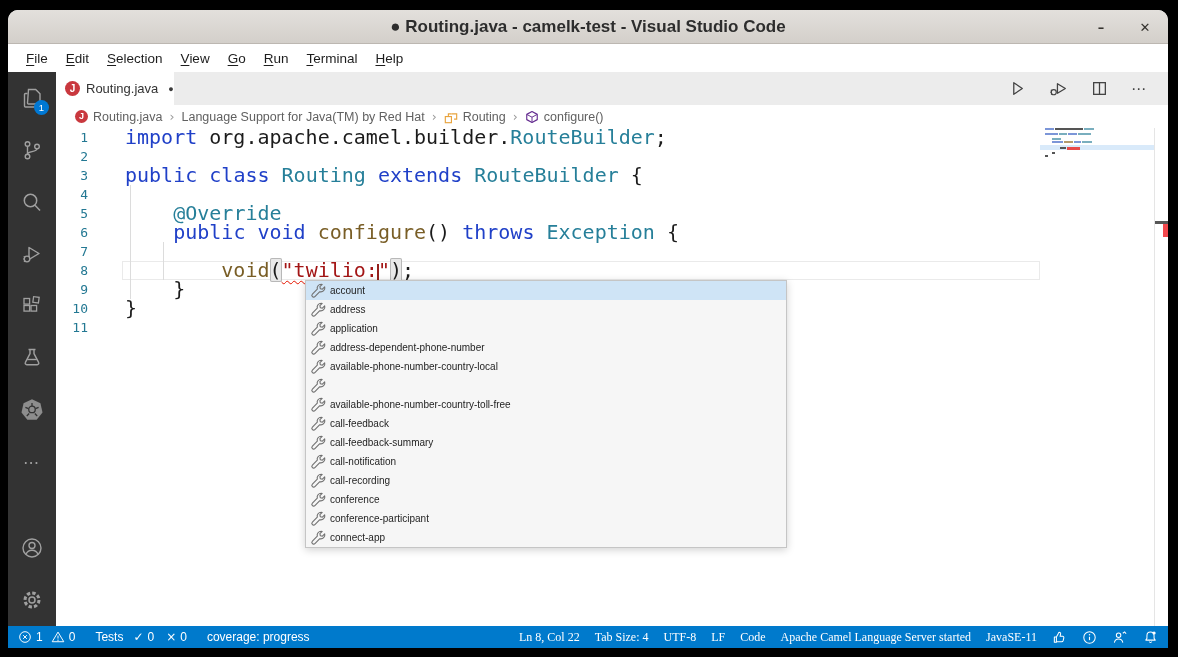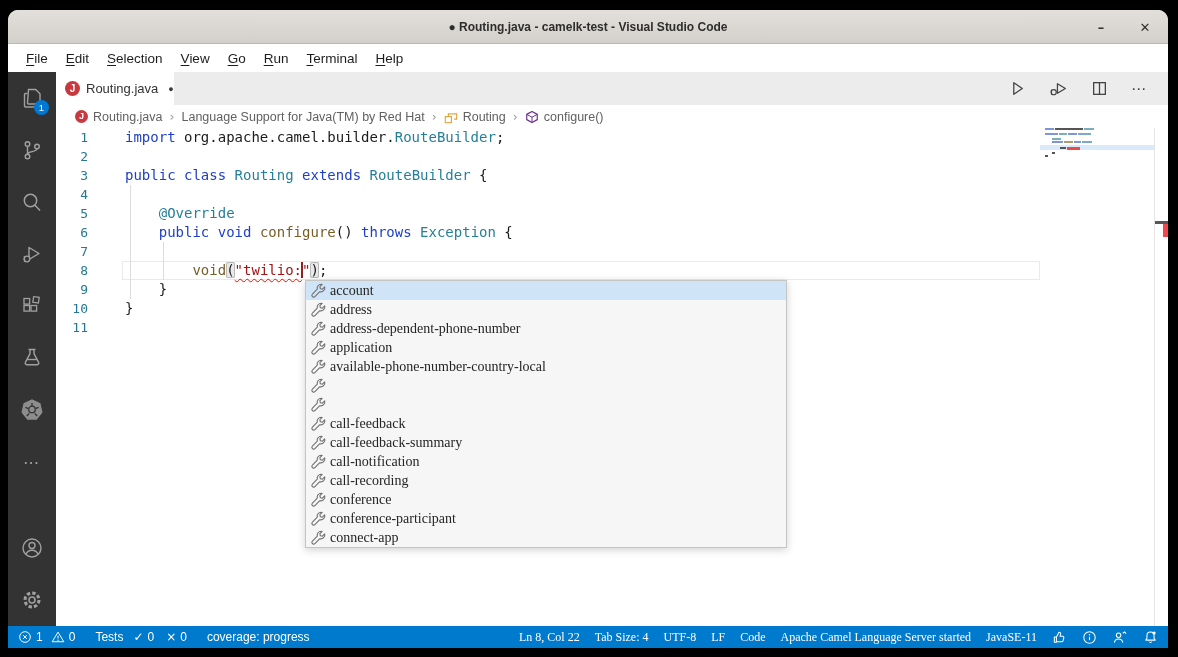--- a/index.html
+++ b/index.html
@@ -7,21 +7,21 @@
               font-family:"Liberation Sans", sans-serif; }
   .page { position:relative; width:1178px; height:657px; background:#000; }
   .window { position:absolute; left:8px; top:10px; width:1160px; height:638px;
             background:#fff; border-radius:10px 10px 0 0; overflow:hidden;
             display:flex; flex-direction:column; }
 
   
   .titlebar { height:34px; flex:0 0 34px; background:linear-gradient(#e3e0dc,#d3cfca);
               border-bottom:1px solid #bcb7b1; position:relative;
               display:flex; align-items:center; justify-content:center; }
-  .titlebar .title { font-size:12px; font-weight:bold; color:#2d2d2d; }
+  .titlebar .title { font-size:17px; font-weight:bold; color:#2d2d2d; }
   .win-controls { position:absolute; right:14px; top:0; height:34px; display:flex; align-items:center; gap:26px; }
   .win-btn { font-family:"DejaVu Sans", sans-serif; color:#35332f; font-size:13px; font-weight:bold;
              width:18px; text-align:center; cursor:default; }
 
   
   .menubar { height:28px; flex:0 0 28px; background:#fff; display:flex; align-items:center; padding-left:9px; }
   .menu-item { font-size:13.5px; color:#1d1d1d; padding:3px 9px; }
   .menu-item u { text-decoration-thickness:1px; text-underline-offset:2px; }
 
   
@@ -53,21 +53,21 @@
   .breadcrumb { height:23px; flex:0 0 23px; background:#fff; display:flex; align-items:center; padding-left:19px;
                 font-size:12.5px; color:#616161; }
   .bc-sep { margin:0 7px; color:#9a9a9a; font-family:"DejaVu Sans", sans-serif; }
   .bc-item { display:flex; align-items:center; gap:5px; }
 
   
   .editor { flex:1; position:relative; overflow:hidden; background:#fff;
             font-family:"DejaVu Sans Mono","Liberation Mono",monospace; }
   .code-line { height:19px; display:flex; white-space:pre; position:relative; }
   .ln { width:32px; flex:0 0 32px; text-align:right; font-size:13px; line-height:19px; color:#237893; }
-  .ct { padding-left:37px; font-size:14px; line-height:19px; color:#1b1b1b; }
+  .ct { padding-left:37px; font-size:20px; line-height:19px; color:#1b1b1b; }
   .kw { color:#2040c8; }
   .ty { color:#267f99; }
   .fn { color:#795e26; }
   .pl { color:#1b1b1b; }
   .st, .sq { color:#a31515; }
   .sq { text-decoration:underline; text-decoration-style:wavy; text-decoration-color:#e51400;
         text-decoration-thickness:1px; text-underline-offset:3px; }
   .bx { background:#e9e9e9; box-shadow:inset 0 0 0 1px #b8b8b8; border-radius:2px; }
   .cur { display:inline-block; width:2px; height:16px; background:#94201c; vertical-align:-3px; margin:0 -1px; }
   .current-line-box { position:absolute; left:66px; top:133px; width:918px; height:19px;
@@ -81,21 +81,21 @@
   .ruler { position:absolute; left:1098px; top:0; bottom:0; width:14px; border-left:1px solid #e5e5e5; background:#fff; }
   .ruler-cursor { position:absolute; left:0; right:0; top:93px; height:3px; background:#565656; }
   .ruler-error { position:absolute; right:0; width:5px; top:96px; height:13px; background:#f2484d; }
 
   
   .suggest { position:absolute; left:249px; top:152px; width:482px; background:#f6f6f6;
              border:1px solid #c5c5c5; box-shadow:0 2px 8px rgba(0,0,0,0.18); }
   .sg-row { height:19px; display:flex; align-items:center; padding-left:4px; }
   .sg-row.selected { background:#cfe4f6; }
   .sg-row svg { flex:0 0 16px; margin-right:4px; }
-  .sg-label { font-size:14px; color:#242424; font-family:Liberation Serif, serif; white-space:pre; }
+  .sg-label { font-size:10px; color:#242424; font-family:Liberation Sans, sans-serif; white-space:pre; }
 
   
   .statusbar { height:22px; flex:0 0 22px; background:#007acc; color:#fff; display:flex; align-items:center;
                padding:0 10px; font-size:12px; }
   .sb-left { display:flex; align-items:center; gap:20px; }
   .sb-right { margin-left:auto; display:flex; align-items:center; gap:15px;font-family:Liberation Serif, serif; }
   .sb-item { display:flex; align-items:center; gap:4px; white-space:nowrap; }
   .sb-item svg { display:block; }
   .sb-glyph { font-family:"DejaVu Sans", sans-serif; }
 </style>
@@ -306,43 +306,44 @@
               <div class="sg-row">
                 <svg width="16" height="16" viewBox="0 0 16 16">
                   <path d="M11.2 1.2a4 4 0 0 0-3.9 5L2.4 11.1a1.75 1.75 0 1 0 2.5 2.5l4.9-4.9a4 4 0 0 0 4.9-4.9L12.4 6.1l-2.1-.4-.4-2.1 2.3-2.2a4 4 0 0 0-1-.2z" fill="none" stroke="#707070" stroke-width="1.1" stroke-linejoin="round"></path>
                 </svg>
                 <span class="sg-label">address</span>
               </div>
               <div class="sg-row">
                 <svg width="16" height="16" viewBox="0 0 16 16">
                   <path d="M11.2 1.2a4 4 0 0 0-3.9 5L2.4 11.1a1.75 1.75 0 1 0 2.5 2.5l4.9-4.9a4 4 0 0 0 4.9-4.9L12.4 6.1l-2.1-.4-.4-2.1 2.3-2.2a4 4 0 0 0-1-.2z" fill="none" stroke="#707070" stroke-width="1.1" stroke-linejoin="round"></path>
                 </svg>
+                <span class="sg-label">application</span>
+              </div>
+              <div class="sg-row">
+                <svg width="16" height="16" viewBox="0 0 16 16">
+                  <path d="M11.2 1.2a4 4 0 0 0-3.9 5L2.4 11.1a1.75 1.75 0 1 0 2.5 2.5l4.9-4.9a4 4 0 0 0 4.9-4.9L12.4 6.1l-2.1-.4-.4-2.1 2.3-2.2a4 4 0 0 0-1-.2z" fill="none" stroke="#707070" stroke-width="1.1" stroke-linejoin="round"></path>
+                </svg>
                 <span class="sg-label">address-dependent-phone-number</span>
               </div>
               <div class="sg-row">
                 <svg width="16" height="16" viewBox="0 0 16 16">
                   <path d="M11.2 1.2a4 4 0 0 0-3.9 5L2.4 11.1a1.75 1.75 0 1 0 2.5 2.5l4.9-4.9a4 4 0 0 0 4.9-4.9L12.4 6.1l-2.1-.4-.4-2.1 2.3-2.2a4 4 0 0 0-1-.2z" fill="none" stroke="#707070" stroke-width="1.1" stroke-linejoin="round"></path>
                 </svg>
-                <span class="sg-label">application</span>
-              </div>
-              <div class="sg-row">
-                <svg width="16" height="16" viewBox="0 0 16 16">
-                  <path d="M11.2 1.2a4 4 0 0 0-3.9 5L2.4 11.1a1.75 1.75 0 1 0 2.5 2.5l4.9-4.9a4 4 0 0 0 4.9-4.9L12.4 6.1l-2.1-.4-.4-2.1 2.3-2.2a4 4 0 0 0-1-.2z" fill="none" stroke="#707070" stroke-width="1.1" stroke-linejoin="round"></path>
-                </svg>
                 <span class="sg-label">available-phone-number-country-local</span>
               </div>
               <div class="sg-row">
                 <svg width="16" height="16" viewBox="0 0 16 16">
                   <path d="M11.2 1.2a4 4 0 0 0-3.9 5L2.4 11.1a1.75 1.75 0 1 0 2.5 2.5l4.9-4.9a4 4 0 0 0 4.9-4.9L12.4 6.1l-2.1-.4-.4-2.1 2.3-2.2a4 4 0 0 0-1-.2z" fill="none" stroke="#707070" stroke-width="1.1" stroke-linejoin="round"></path>
                 </svg>
               </div>
               <div class="sg-row">
                 <svg width="16" height="16" viewBox="0 0 16 16">
                   <path d="M11.2 1.2a4 4 0 0 0-3.9 5L2.4 11.1a1.75 1.75 0 1 0 2.5 2.5l4.9-4.9a4 4 0 0 0 4.9-4.9L12.4 6.1l-2.1-.4-.4-2.1 2.3-2.2a4 4 0 0 0-1-.2z" fill="none" stroke="#707070" stroke-width="1.1" stroke-linejoin="round"></path>
                 </svg>
+                <span class="sg-label">available-phone-number-country-toll-free</span>
               </div>
               <div class="sg-row">
                 <svg width="16" height="16" viewBox="0 0 16 16">
                   <path d="M11.2 1.2a4 4 0 0 0-3.9 5L2.4 11.1a1.75 1.75 0 1 0 2.5 2.5l4.9-4.9a4 4 0 0 0 4.9-4.9L12.4 6.1l-2.1-.4-.4-2.1 2.3-2.2a4 4 0 0 0-1-.2z" fill="none" stroke="#707070" stroke-width="1.1" stroke-linejoin="round"></path>
                 </svg>
                 <span class="sg-label">call-feedback</span>
               </div>
               <div class="sg-row">
                 <svg width="16" height="16" viewBox="0 0 16 16">
                   <path d="M11.2 1.2a4 4 0 0 0-3.9 5L2.4 11.1a1.75 1.75 0 1 0 2.5 2.5l4.9-4.9a4 4 0 0 0 4.9-4.9L12.4 6.1l-2.1-.4-.4-2.1 2.3-2.2a4 4 0 0 0-1-.2z" fill="none" stroke="#707070" stroke-width="1.1" stroke-linejoin="round"></path>

